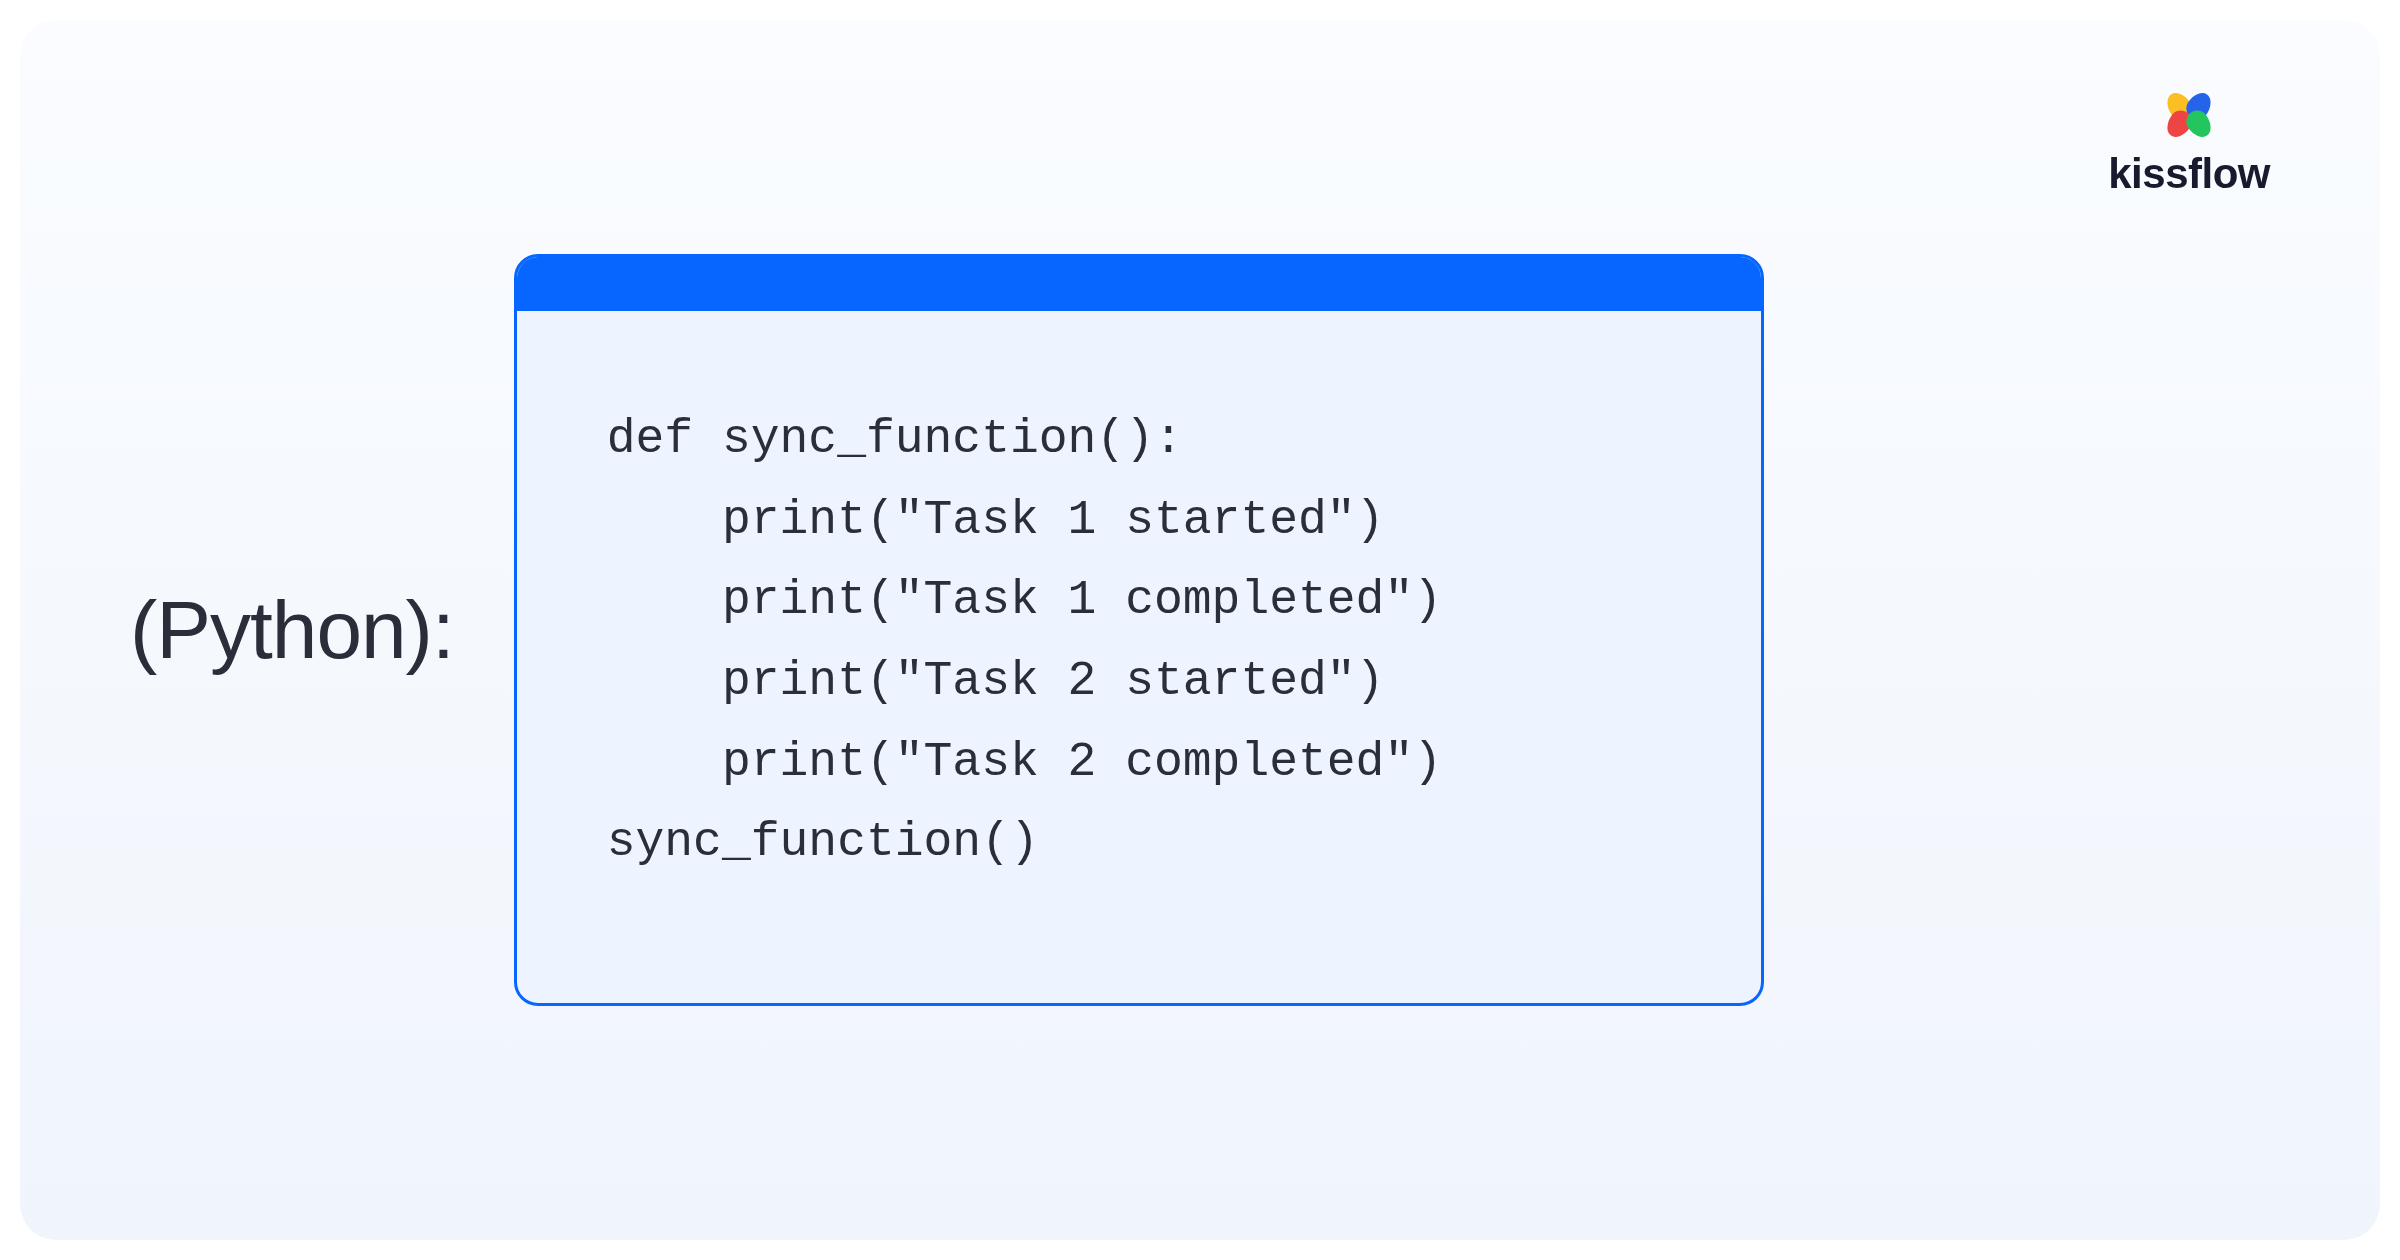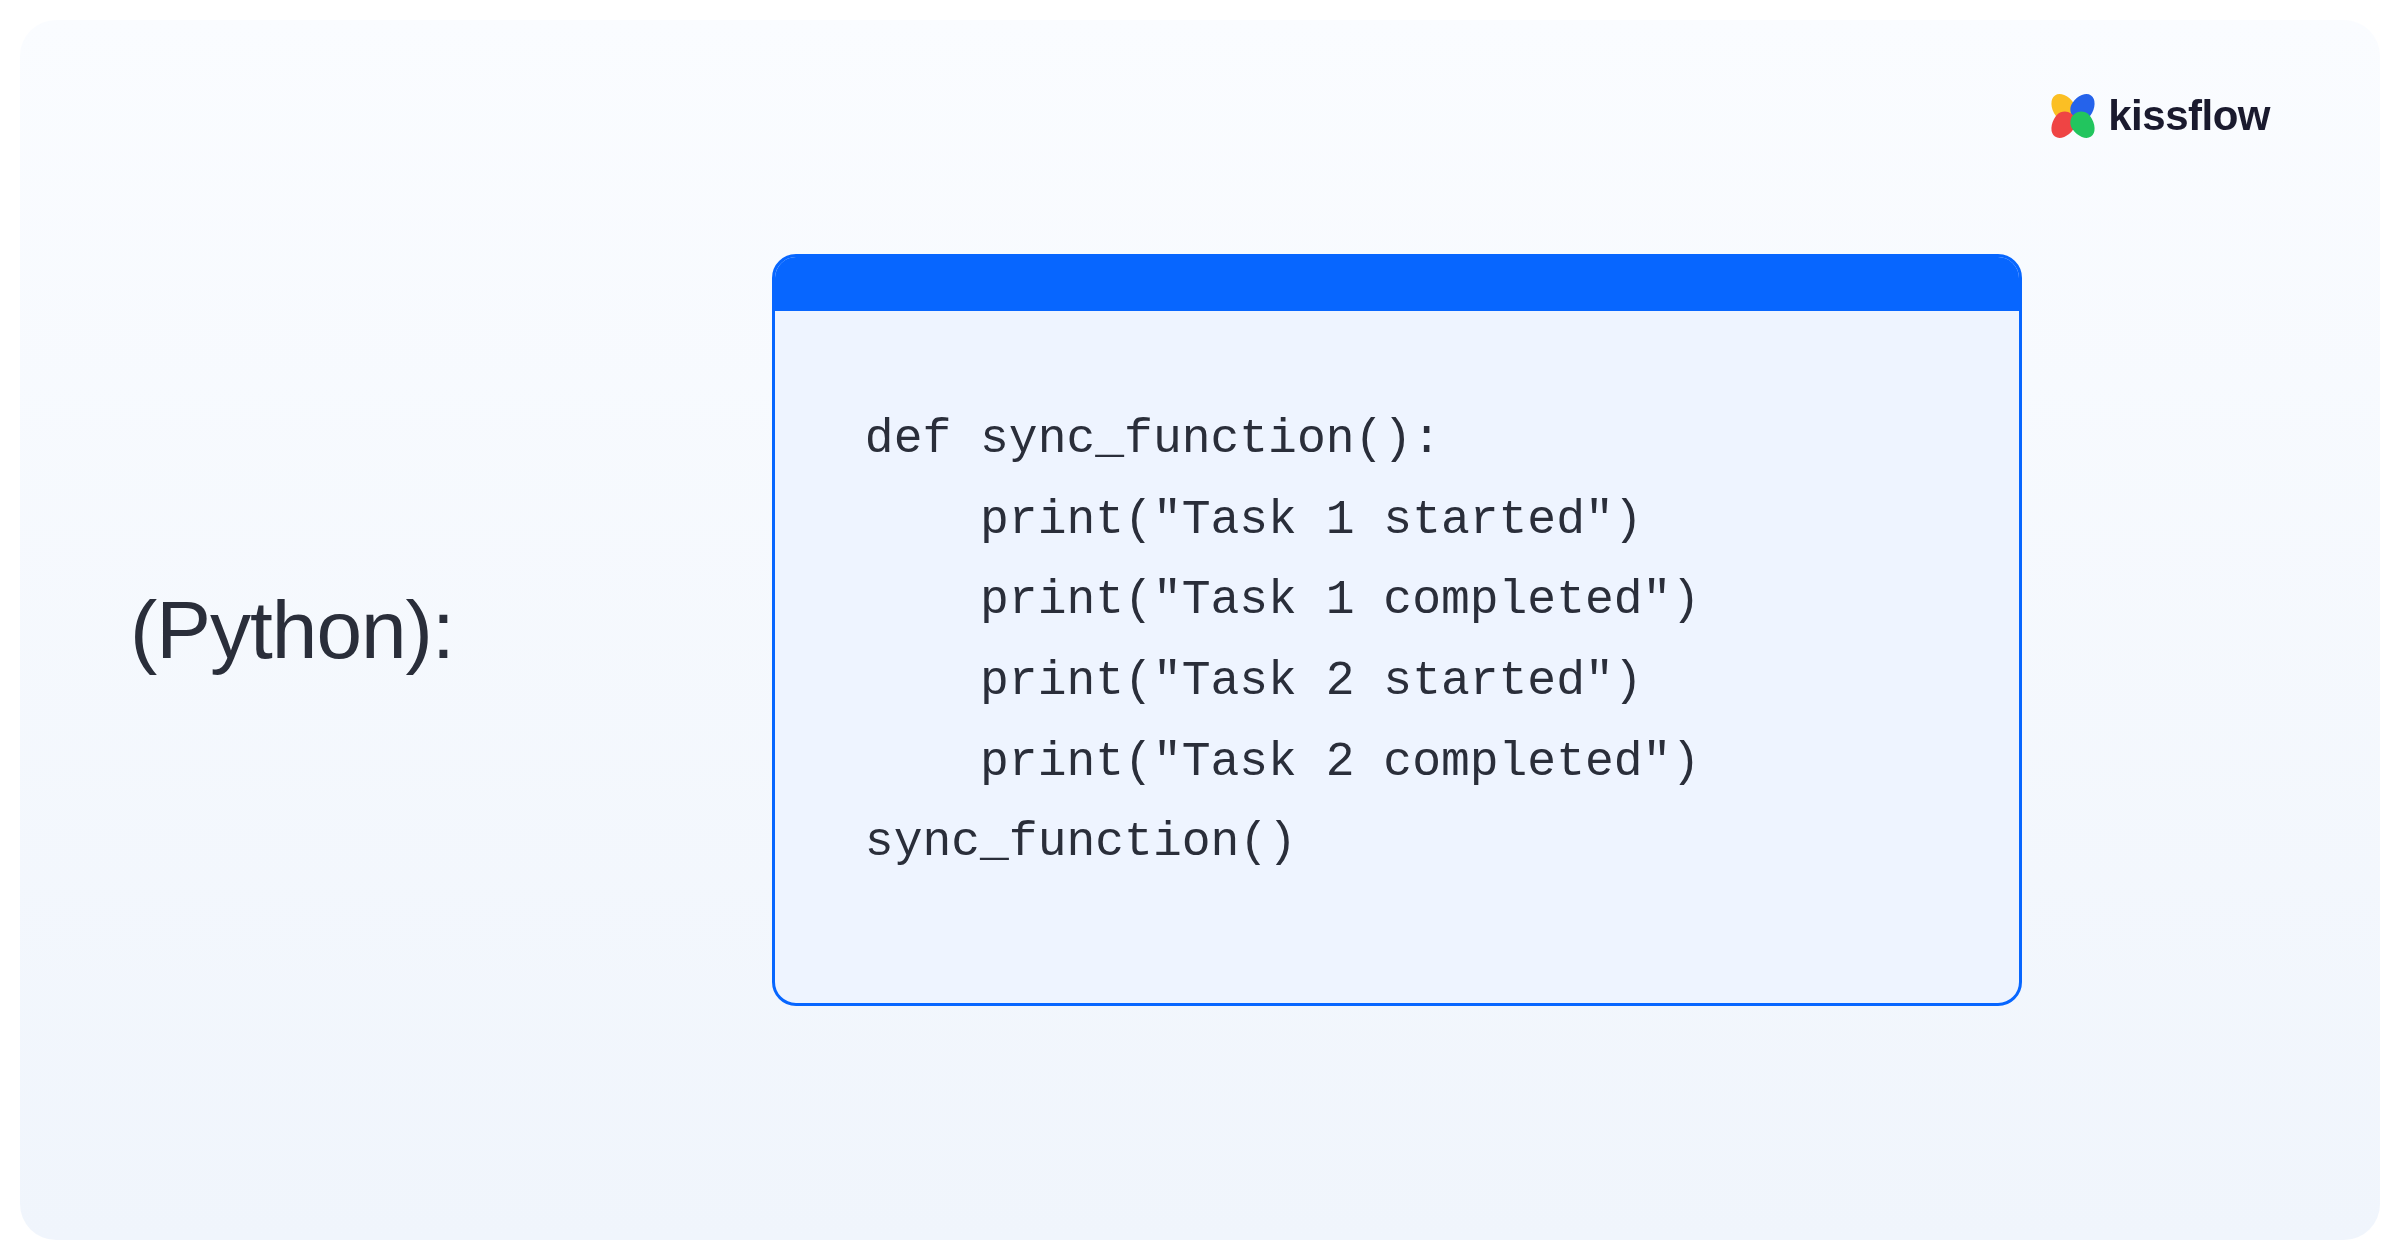--- a/index.html
+++ b/index.html
@@ -27,20 +27,21 @@
       overflow: hidden;
     }
     
     .logo {
       position: absolute;
       top: 72px;
       right: 110px;
       display: flex;
       align-items: center;
       gap: 12px;
+      flex-direction: column;
     }
     
     .logo-mark {
       width: 46px;
       height: 46px;
       position: relative;
     }
     
     .petal {
       position: absolute;
@@ -109,21 +110,21 @@
     .subtitle {
       font-size: 82px;
       font-weight: 400;
       color: #2a2e3a;
       letter-spacing: -1px;
     }
     
     .right {
       flex: 1;
       display: flex;
-      justify-content: center;
+      justify-content: flex-start;
     }
     
     .code-window {
       width: 1250px;
       border: 3px solid #0766ff;
       border-radius: 24px;
       overflow: hidden;
       background: #eef4ff;
     }
     

